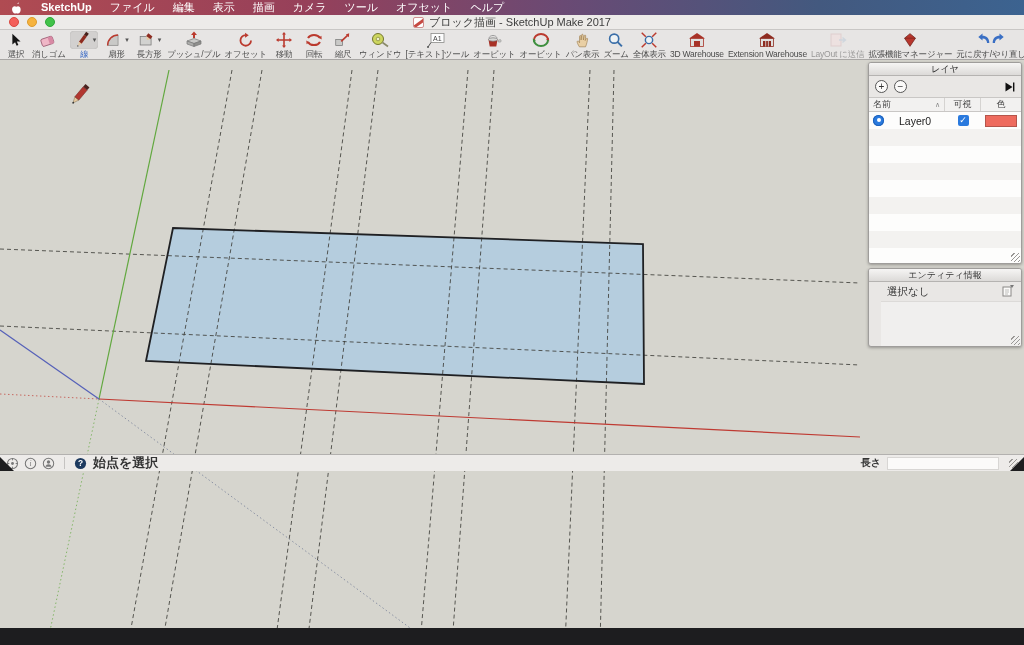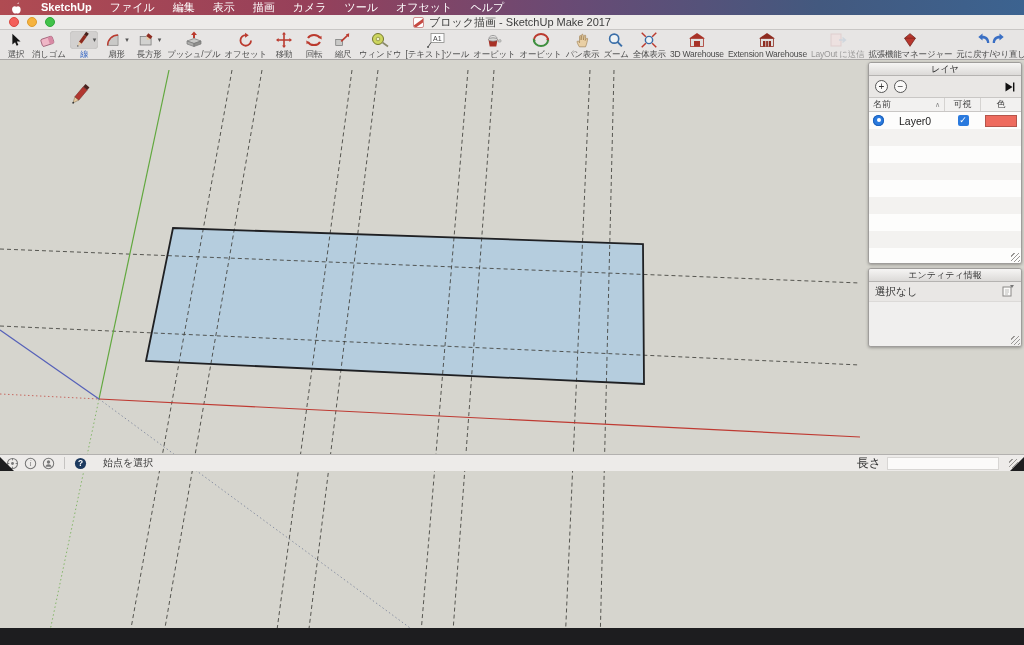--- a/index.html
+++ b/index.html
@@ -75,33 +75,33 @@
   .radio::after { content:""; position:absolute; left:3.5px; top:3.5px; width:4px; height:4px;
     border-radius:50%; background:#fff; }
   .layer-name { font-size:10.5px; color:#222; }
   .checkbox { width:11px; height:11px; border-radius:2px; background:#2a7ade; color:#fff;
     font-size:9px; line-height:11px; text-align:center; font-weight:bold; }
   .swatch { width:32px; height:12px; border:1px solid #b4554b; }
   .grip { position:absolute; right:1px; bottom:1px; width:9px; height:9px;
     background:repeating-linear-gradient(135deg,transparent 0 2px,#9a9896 2px 3px); }
 
   #entity-panel { margin-top:4px; }
-  #entity-content { height:64px; background:#f0efee; }
+  #entity-content { height:64px; background:#f0efee;margin-left:12px; }
   #entity-row { height:20px; background:#e9e7e5; border-bottom:1px solid #dcdad8;
     display:flex; align-items:center; justify-content:space-between; padding:0 6px; }
   #entity-empty { font-size:10.5px; color:#333; }
 
   
   #status-bar { position:absolute; left:0; right:0; bottom:0; height:17px; background:#edebe9;
     border-top:1px solid #b3b1af; display:flex; align-items:center; padding:0 6px; }
   #status-icons { display:flex; align-items:center; gap:5px; }
   .status-sep { width:1px; height:12px; background:#c5c3c1; margin:0 4px; }
-  #status-hint { font-size:10px; color:#333; margin-left:16px; }
+  #status-hint { font-size:13px; color:#333; margin-left:6px;font-weight:bold; }
   #vcb { margin-left:auto; display:flex; align-items:center; gap:6px; }
-  #vcb-label { font-size:12px; color:#333; }
+  #vcb-label { font-size:10px; color:#333;font-weight:bold; }
   #vcb-input { width:112px; height:13px; border:1px solid #d8d6d4; background:#fbfaf9;
     font-size:10px; padding:0 3px; outline:none; }
   #window-grip { width:9px; height:9px; margin-left:4px;
     background:repeating-linear-gradient(135deg,transparent 0 2px,#9a9896 2px 3px); }
 
   
   .desk-corner { position:absolute; bottom:0; width:14px; height:14px; background:#1d1d1f; z-index:9; }
   #corner-l { left:0; clip-path:polygon(0 0,0 100%,100% 100%); }
   #corner-r { right:0; clip-path:polygon(100% 0,100% 100%,0 100%); }
 </style>

